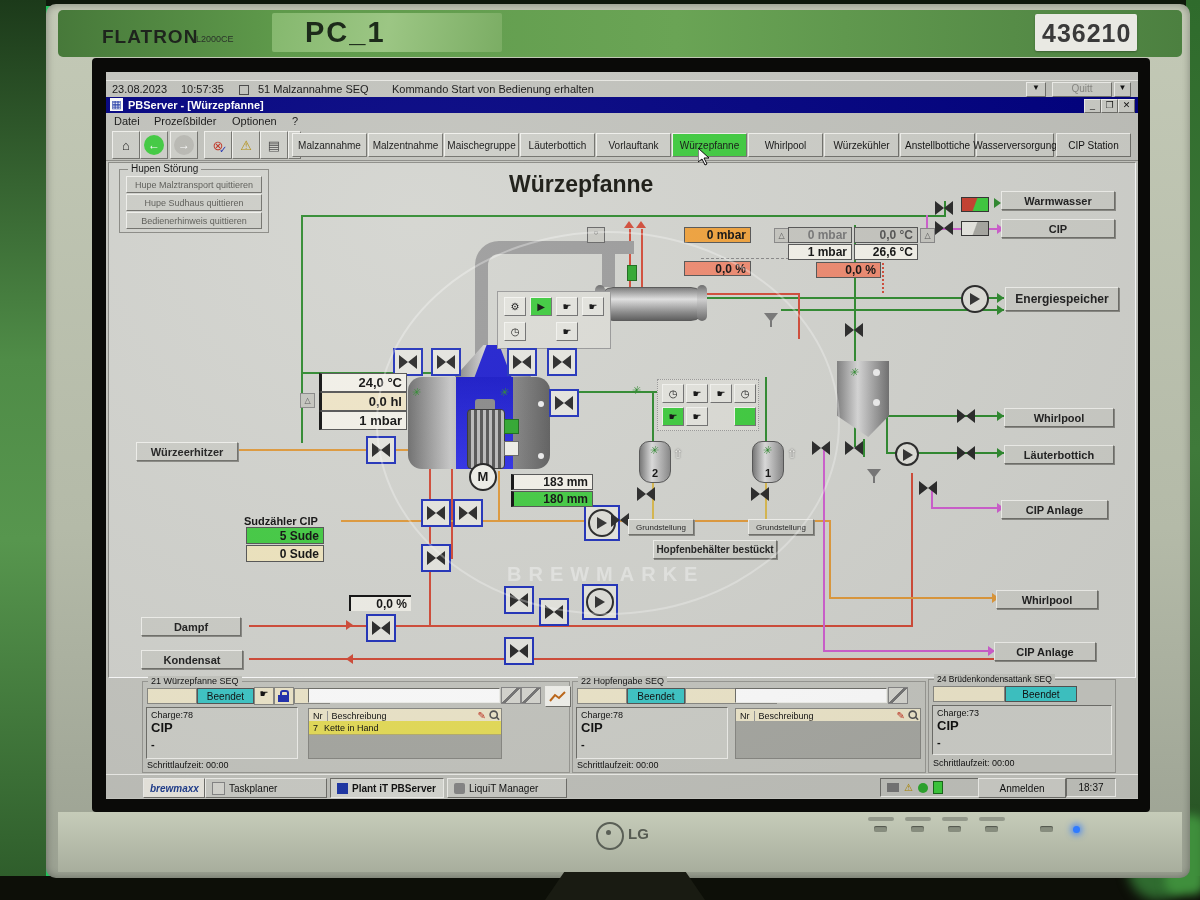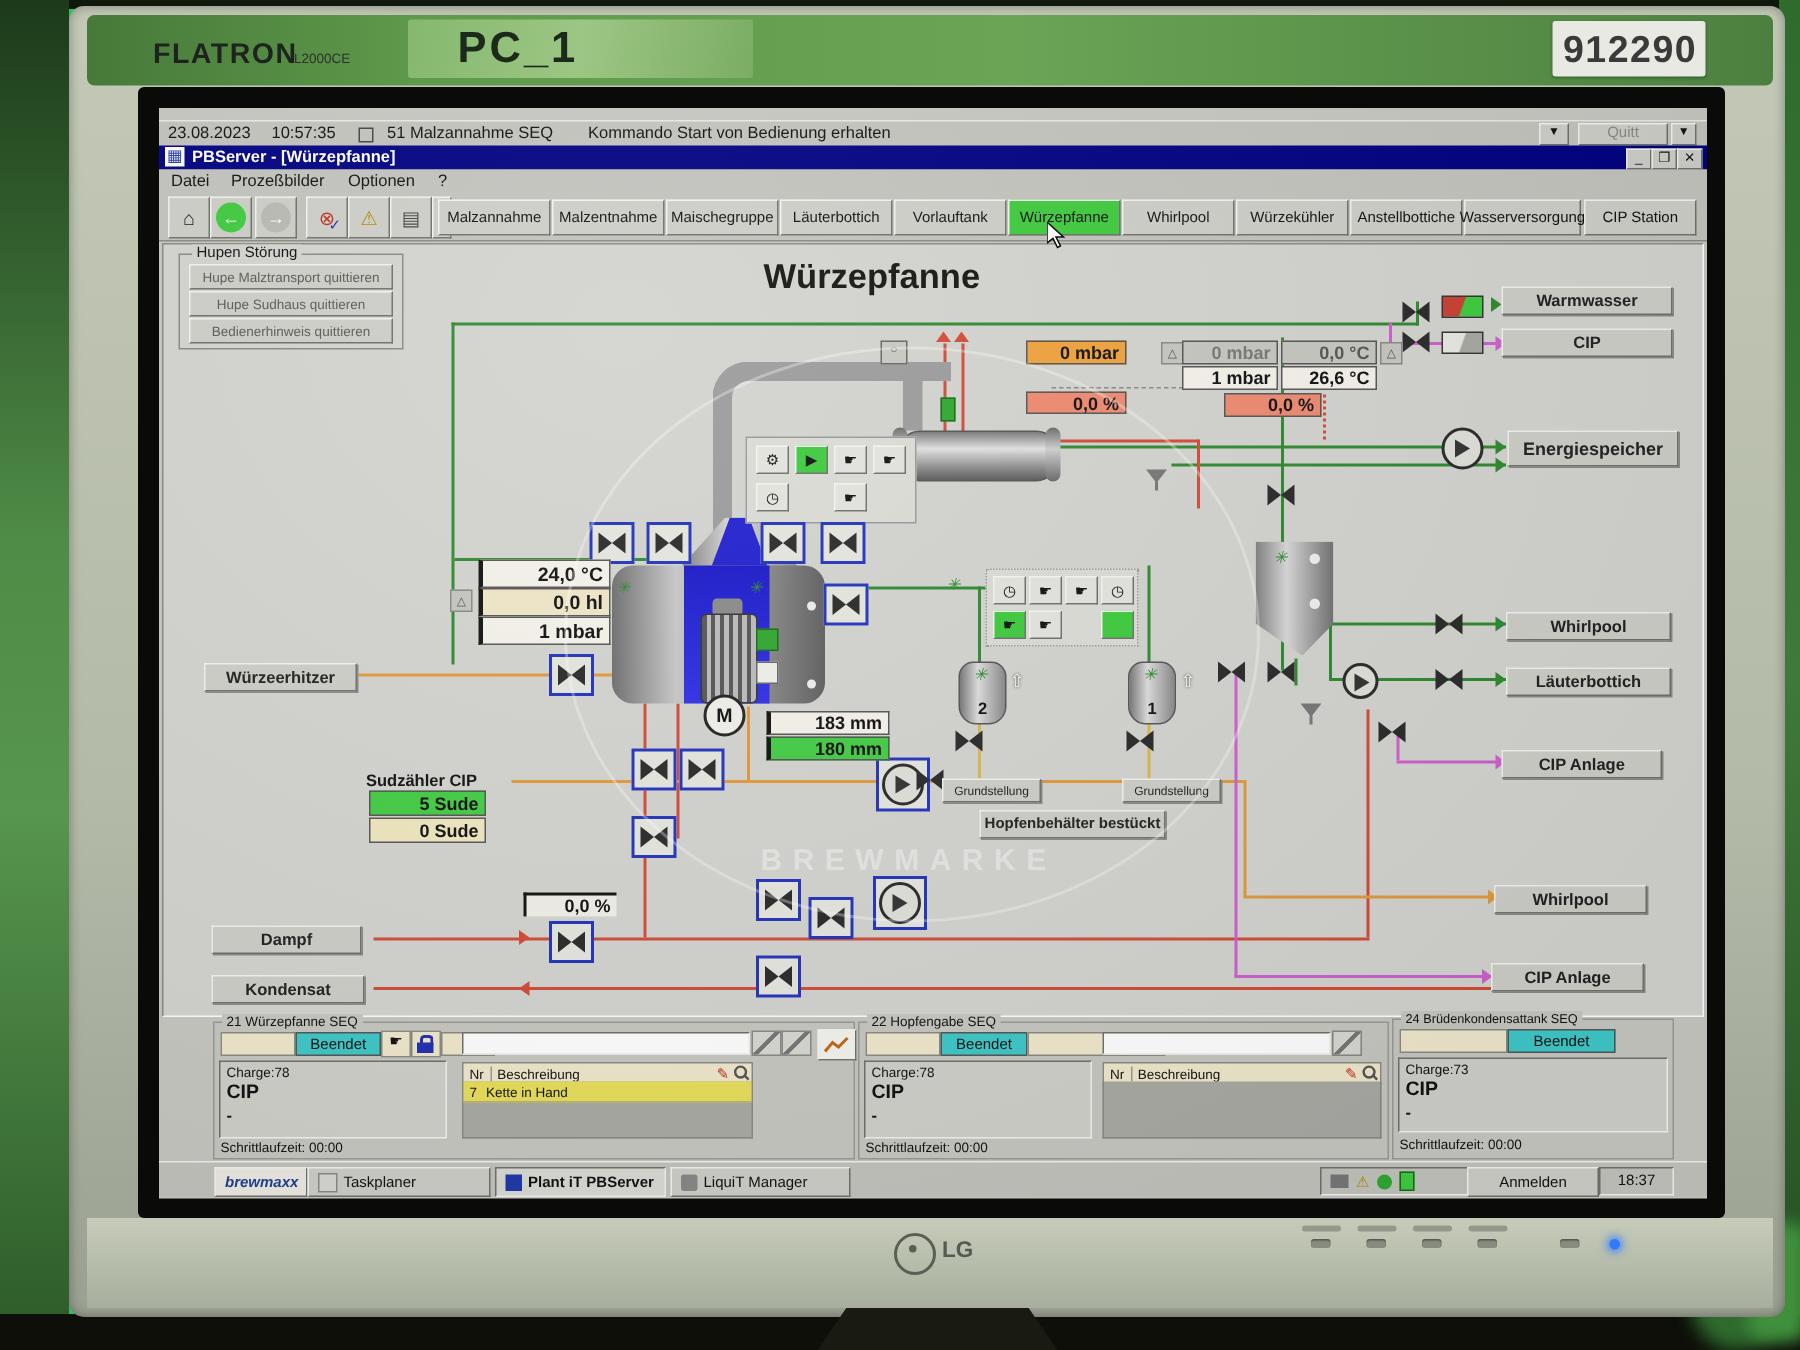--- a/index.html
+++ b/index.html
@@ -99,21 +99,21 @@
   <div class="abs glass1"></div>
   <div class="abs glass2"></div>
 
   <div class="abs bezel"></div>
   <div class="abs band"></div>
   <div class="abs brand">FLATRON</div>
   <div class="abs model">L2000CE</div>
   <div class="abs pcsticker"></div>
   <div class="abs pclabel">PC_1</div>
   <div class="abs idsticker"></div>
-  <div class="abs idtext">912290</div>
+  <div class="abs idtext">436210</div>
   <div class="abs screen-frame"></div>
   <div class="abs bezel-bottom"></div>
   <div class="abs lg-circ"></div>
   <div class="abs lg-dot"></div>
   <div class="abs lg-text">LG</div>
   <div class="abs mlabel" style="left:868px;top:817px"></div>
   <div class="abs mlabel" style="left:905px;top:817px"></div>
   <div class="abs mlabel" style="left:942px;top:817px"></div>
   <div class="abs mlabel" style="left:979px;top:817px"></div>
   <div class="abs mbtn" style="left:874px;top:826px"></div>

